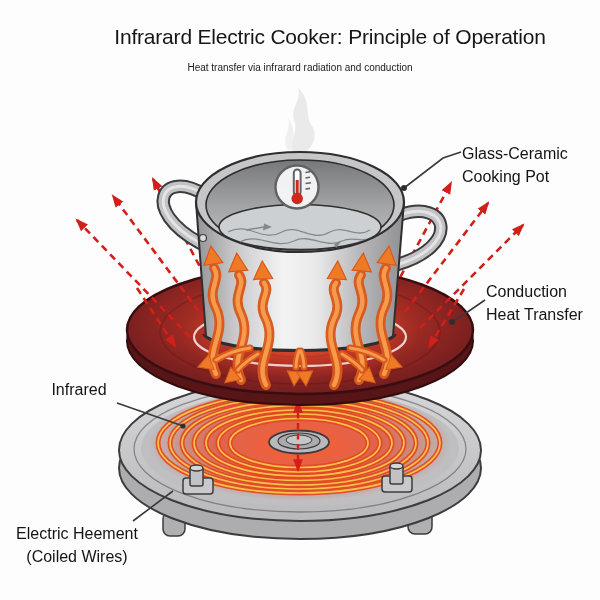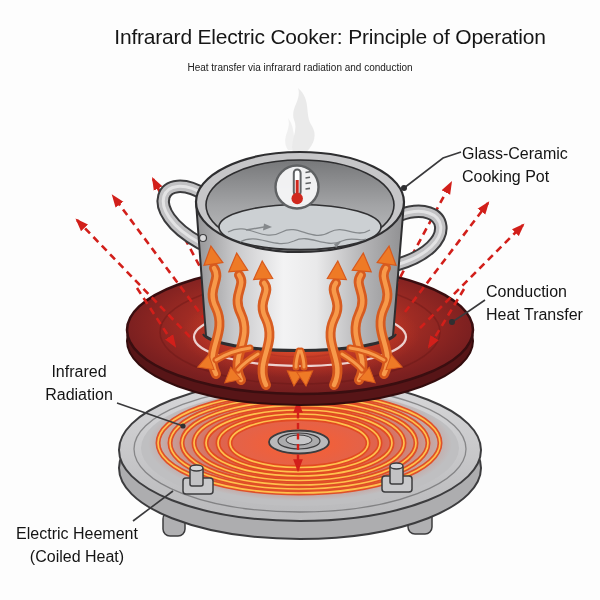--- a/index.html
+++ b/index.html
@@ -7,21 +7,21 @@
          font-family:"Liberation Sans",sans-serif;color:#141414;}
   .stage svg{position:absolute;left:0;top:0;}
   .title{position:absolute;left:0;top:25px;width:600px;text-align:center;
          font-size:21px;font-weight:normal;letter-spacing:-0.2px;color:#161616;padding-left:30px;}
   .subtitle{position:absolute;left:0;top:62px;width:600px;text-align:center;
          font-size:10px;color:#202020;}
   .lbl{position:absolute;font-size:16px;line-height:1.42;color:#141414;}
   .lbl span{display:block;}
   .lbl-pot{left:462px;top:143px;width:140px;text-align:left;}
   .lbl-conduction{left:486px;top:281px;width:120px;text-align:left;}
-  .lbl-radiation{left:29px;top:361px;width:100px;text-align:center;}
+  .lbl-radiation{left:29px;top:379px;width:100px;text-align:center;}
   .lbl-element{left:2px;top:523px;width:150px;text-align:center;}
 </style>
 </head>
 <body>
 
 <div class="stage">
 
 <svg width="600" height="600" viewBox="0 0 600 600">
   <defs>
     <linearGradient id="potBody" x1="0" y1="0" x2="1" y2="0">
@@ -245,20 +245,19 @@
 <div class="lbl lbl-pot">
   <span>Glass-Ceramic</span>
   <span>Cooking Pot</span>
 </div>
 <div class="lbl lbl-conduction">
   <span>Conduction</span>
   <span>Heat Transfer</span>
 </div>
 <div class="lbl lbl-radiation">
   <span>Infrared</span>
-  <span>Radiation</span>
 </div>
 <div class="lbl lbl-element">
   <span>Electric Heement</span>
-  <span>(Coiled Heat)</span>
+  <span>(Coiled Wires)</span>
 </div>
 
 </div>
 
 </body></html>

